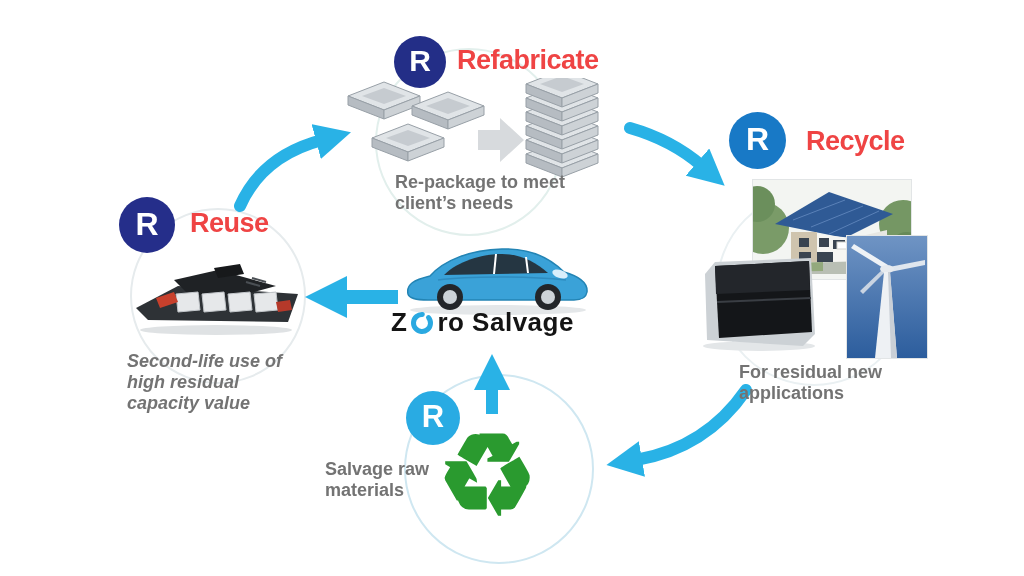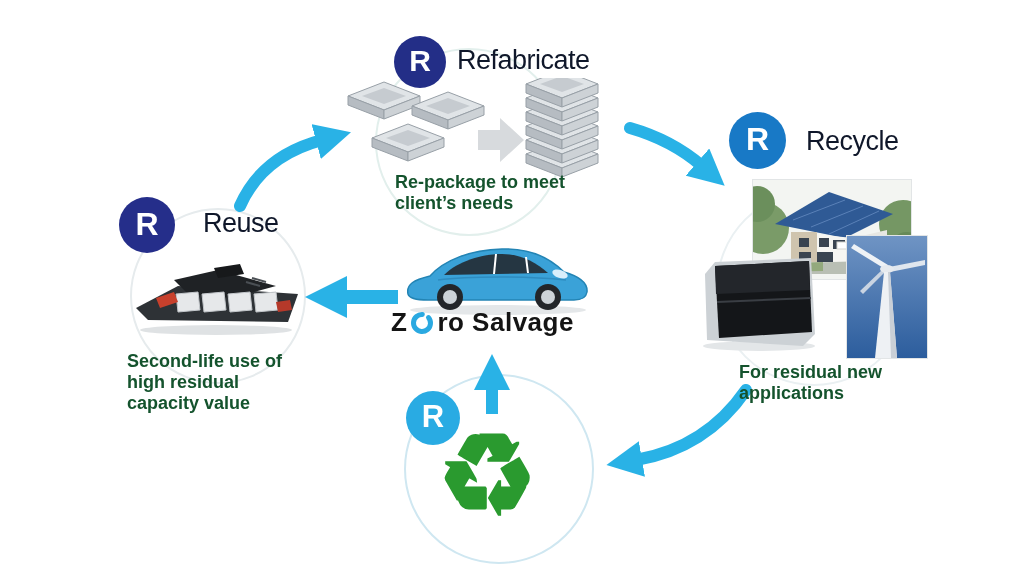--- a/index.html
+++ b/index.html
@@ -20,32 +20,32 @@
     position:absolute; z-index:5; border-radius:50%;
     display:flex; align-items:center; justify-content:center;
     color:#fff; font-weight:bold;
   }
   .badge span { transform:translateY(-1px); }
   .badge-refab   { left:394px; top:36px;  width:52px; height:52px; background:#232e87; font-size:30px; }
   .badge-reuse   { left:119px; top:197px; width:56px; height:56px; background:#252e8a; font-size:32px; }
   .badge-resell  { left:729px; top:112px; width:57px; height:57px; background:#1879c6; font-size:32px; }
   .badge-recycle { left:406px; top:391px; width:54px; height:54px; background:#29abe3; font-size:31px; }
   
-  .nlabel { position:absolute; z-index:5; font-weight:normal; font-size:27px; letter-spacing:-0.5px; color:#0f172a; }
+  .nlabel { position:absolute; z-index:5; font-weight:bold; font-size:27px; letter-spacing:-0.5px; color:#ef4444; }
   .lab-refab   { left:457px; top:45px; }
-  .lab-reuse   { left:190px; top:208px;margin-left:13px; }
+  .lab-reuse   { left:190px; top:208px; }
   .lab-resell  { left:806px; top:126px; }
   .lab-recycle { left:472px; top:400px; }
   
   .caption {
     position:absolute; z-index:5; font-weight:bold; font-size:18px;
-    line-height:1.16; color:#14532d; white-space:pre-line;
+    line-height:1.16; color:#737373; white-space:pre-line;
   }
   .cap-refab   { left:395px; top:172px; }
-  .cap-reuse   { left:127px; top:351px; }
+  .cap-reuse   { left:127px; top:351px;font-style:italic; }
   .cap-resell  { left:739px; top:362px; }
   .cap-recycle { left:325px; top:459px; }
   
   .illus { position:absolute; z-index:2; }
   .recycle-glyph {
     position:absolute; z-index:2; left:437px; top:420px;
     font-size:112px; line-height:1; color:#2a9a2f; font-weight:bold;
   }
   .photo-frame { box-shadow:0 0 0 1px #e2e5e6; }
   
@@ -186,20 +186,22 @@
     <polygon points="37,36 43,36 50,122 28,122" fill="#eef1f4"></polygon>
     <polygon points="43,36 50,122 44,122 41,36" fill="#c9cfd6"></polygon>
   </svg>
   <div class="caption cap-resell">For residual new
 applications</div>
 
   <div class="badge badge-recycle">
     <span>R</span>
   </div>
   <div class="recycle-glyph">♻</div>
+  <div class="caption cap-recycle">Salvage raw
+materials</div>
 
   <svg class="illus" style="left:398px; top:236px;" width="200" height="82" viewBox="0 0 200 82">
     <ellipse cx="100" cy="74" rx="88" ry="5" fill="#e4e7e9"></ellipse>
     <path d="M10,58 C8,48 16,44 32,40 C46,24 72,14 104,13 C132,12 152,22 166,36
              C180,40 190,46 189,56 C188,62 184,64 176,64 L30,64 C18,64 11,62 10,58 Z" fill="#3aa2d8" stroke="#2384b4" stroke-width="1.5"></path>
     <path d="M46,39 C60,25 84,18 104,18 C122,18 138,26 150,37 Z" fill="#253642"></path>
     <line x1="98" y1="18" x2="96" y2="38" stroke="#ffffff" stroke-width="2"></line>
     <line x1="128" y1="21" x2="130" y2="37" stroke="#ffffff" stroke-width="2"></line>
     <path d="M40,44 C70,40 130,40 168,44" stroke="#2e8cc0" stroke-width="1.5" fill="none"></path>
     <ellipse cx="162" cy="38" rx="8" ry="4" fill="#d8eefb" transform="rotate(18 162 38)"></ellipse>

